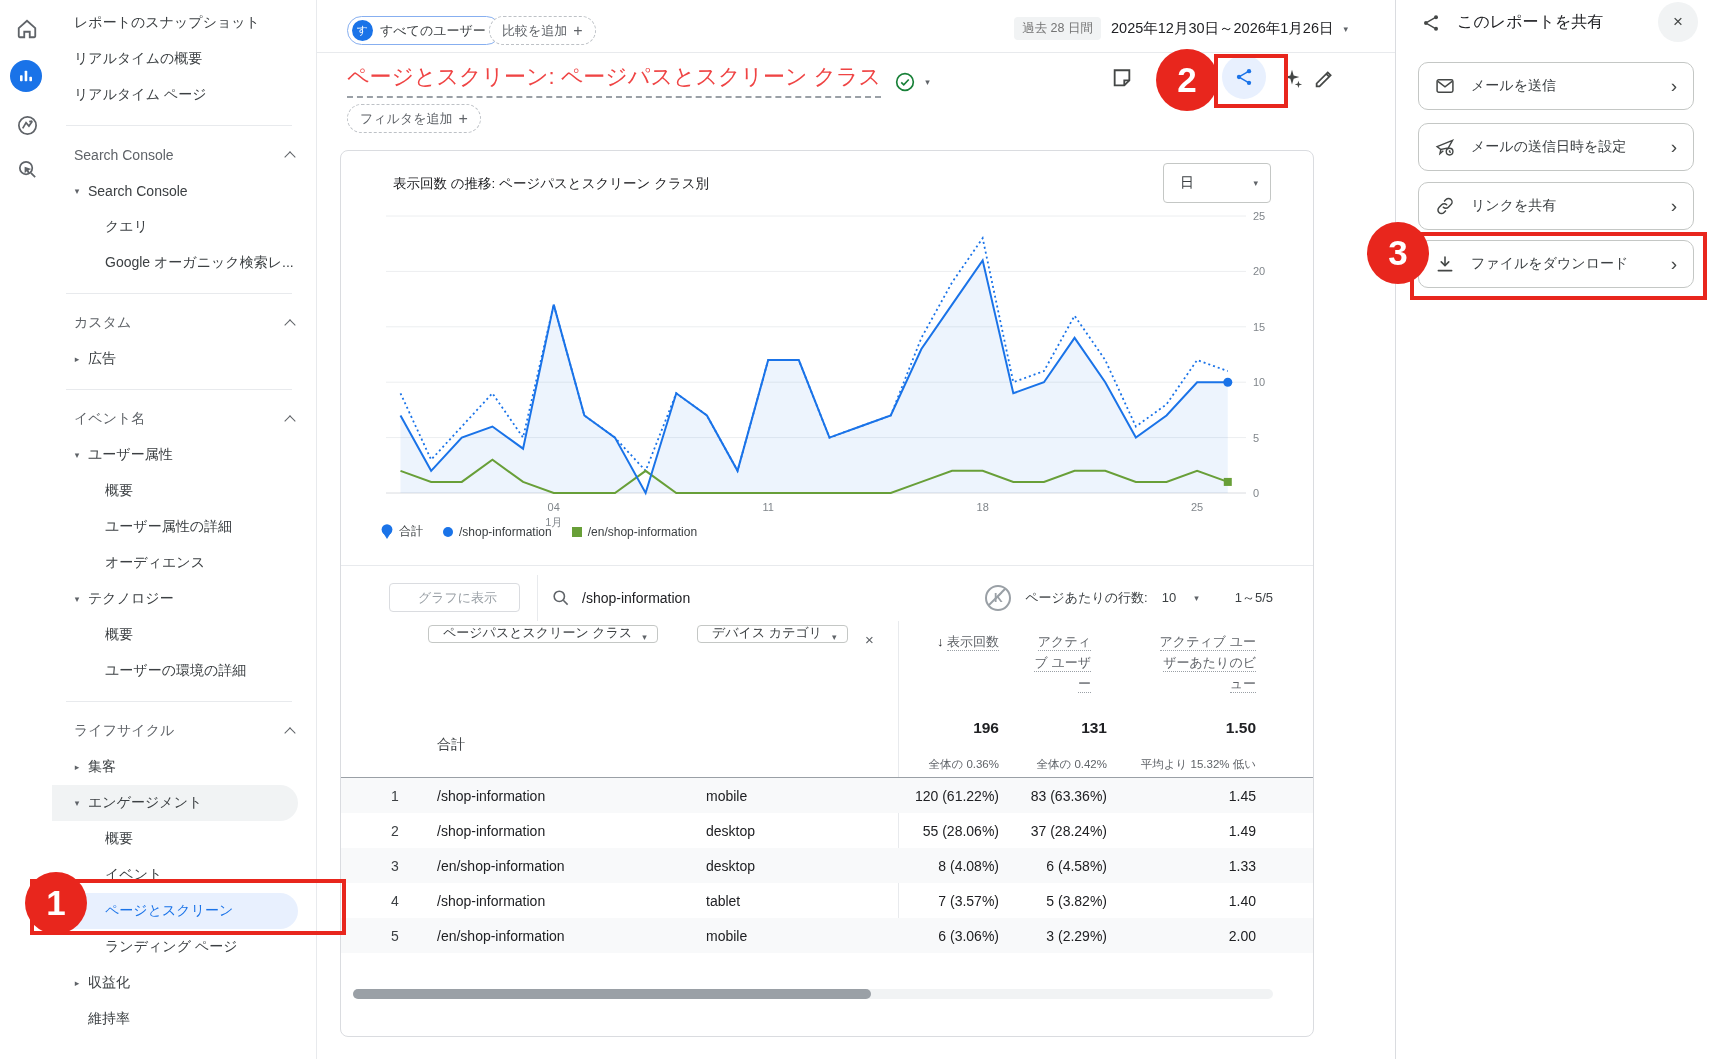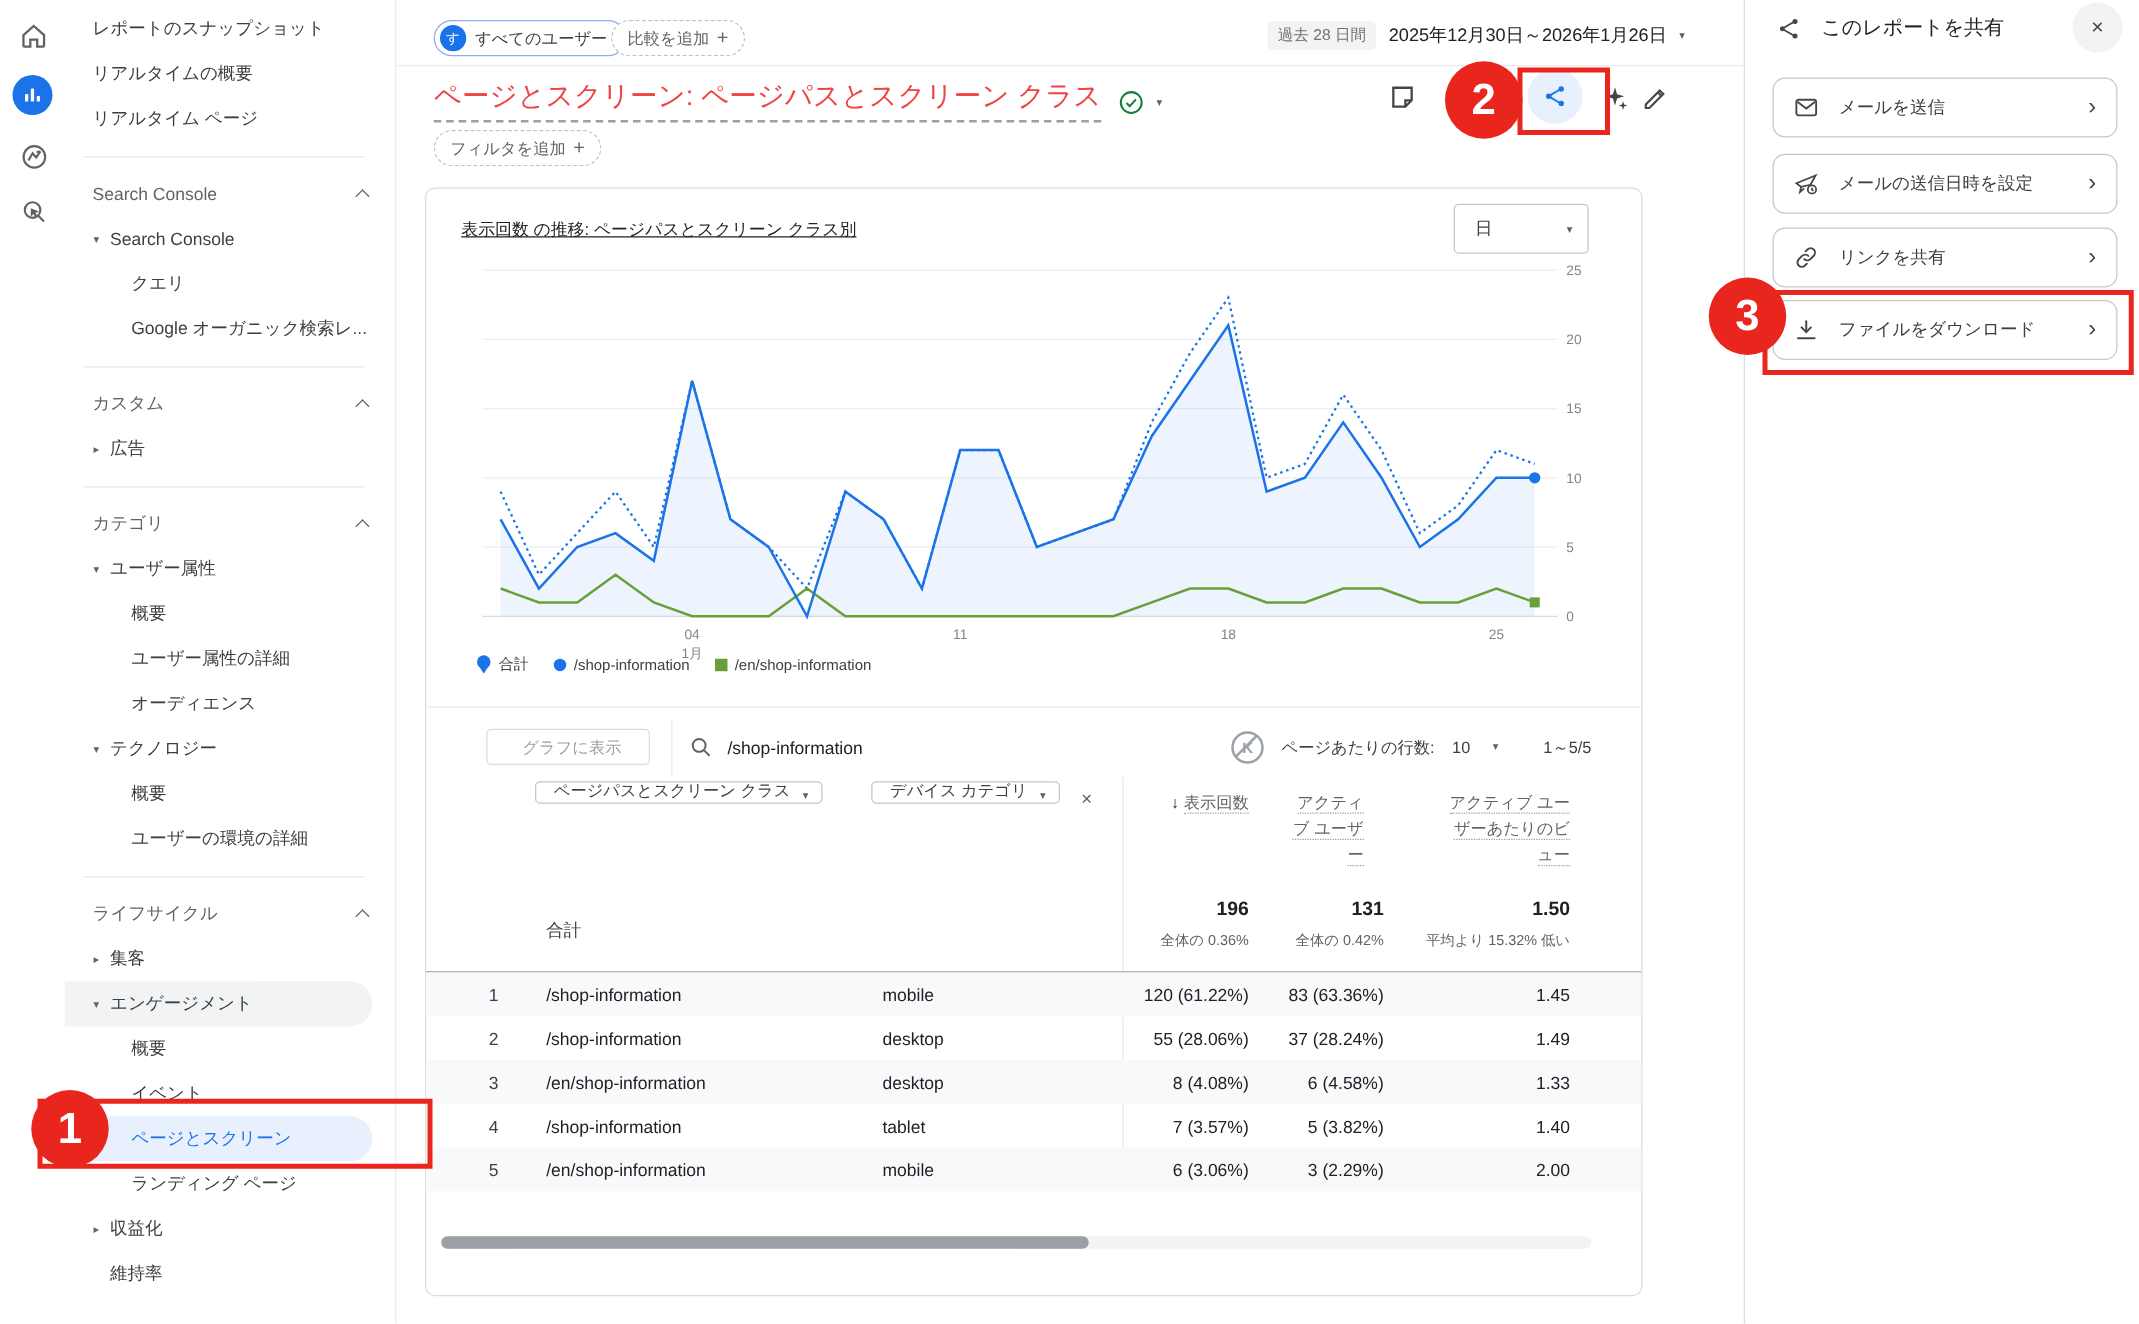--- a/index.html
+++ b/index.html
@@ -31,39 +31,39 @@
   .date-sel{position:absolute;top:17px;right:363px;display:flex;align-items:center;gap:10px;cursor:pointer;}
   .date-chip{background:#f1f3f4;color:#737373;font-size:12.5px;border-radius:4px;padding:3px 8px;}
   .date-text{font-size:14.5px;color:#202124;}
   .caret{font-size:9px;color:#5f6368;}
   .rpt-title{position:absolute;left:347px;top:62px;display:flex;align-items:flex-end;gap:14px;}
   .rpt-title h1{font-size:22px;font-weight:400;color:#ef4444;margin:0;border-bottom:2px dashed #9aa0a6;padding-bottom:4px;}
   .icon-btn{position:absolute;width:24px;height:24px;color:#444746;display:flex;align-items:center;justify-content:center;cursor:pointer;}
   .share-circle{position:absolute;left:1222px;top:55px;width:44px;height:44px;border-radius:50%;background:#e8f0fe;display:flex;align-items:center;justify-content:center;color:#1a73e8;cursor:pointer;}
   
   .card{position:absolute;left:340px;top:150px;width:972px;height:885px;border:1px solid #dadce0;border-radius:8px;background:#fff;}
-  .chart-title{position:absolute;left:28px;top:24px;font-size:13.5px;color:#202124;text-decoration:underline;}
+  .chart-title{position:absolute;left:52px;top:24px;font-size:13.5px;color:#202124;}
   .interval-sel{position:absolute;left:822px;top:12px;width:108px;height:40px;border:1px solid #c4c7c5;border-radius:4px;display:flex;align-items:center;justify-content:space-between;padding:0 12px 0 16px;box-sizing:border-box;font-size:14px;color:#3c4043;cursor:pointer;background:#fff;}
   .axlbl{font-family:"Liberation Sans","DejaVu Sans",sans-serif;font-size:11px;fill:#80868b;}
   .legend{position:absolute;left:40px;top:372px;display:flex;align-items:center;gap:20px;font-size:12px;color:#3c4043;}
   .leg-item{display:flex;align-items:center;gap:6px;cursor:pointer;}
   
   .btn-ghost{position:absolute;left:48px;top:432px;width:131px;height:29px;border:1px solid #dadce0;border-radius:4px;color:#9aa0a6;font-size:13px;display:flex;align-items:center;justify-content:center;background:#fff;padding-left:12px;}
   .vline{position:absolute;background:#e8eaed;width:1px;}
   .search-box{position:absolute;left:210px;top:432px;display:flex;align-items:center;gap:12px;font-size:14px;color:#202124;height:29px;}
   .rows-cluster{position:absolute;right:40px;top:432px;height:29px;display:flex;align-items:center;gap:14px;font-size:13px;color:#3c4043;}
   .kbd-circle{width:22px;height:22px;border:2px solid #9aa0a6;border-radius:50%;color:#9aa0a6;font-size:12px;font-weight:bold;display:flex;align-items:center;justify-content:center;position:relative;}
   .kbd-circle:after{content:"";position:absolute;left:-2px;top:9px;width:24px;height:2px;background:#9aa0a6;transform:rotate(-45deg);}
   .dim-pill{position:absolute;top:474px;height:18px;border:1px solid #c4c7c5;border-radius:4px;display:flex;align-items:flex-end;gap:10px;padding:0 10px 0 14px;font-size:13px;color:#3c4043;background:#fff;box-sizing:border-box;}
   .mh{position:absolute;top:480px;text-align:right;font-size:13px;color:#5f6368;line-height:21px;}
   .mh span{border-bottom:1px dotted #9aa0a6;padding-bottom:1px;}
   .t-total-label{position:absolute;left:96px;top:585px;font-size:14px;color:#3c4043;}
   .tv{position:absolute;text-align:right;}
   .tv .big{font-size:15.5px;font-weight:bold;color:#202124;}
-  .tv .sub{font-size:11.5px;color:#5f6368;margin-top:8px;}
+  .tv .sub{font-size:11.5px;color:#5f6368;margin-top:20px;}
   .rows{position:absolute;left:0px;top:626px;width:972px;border-top:1px solid #9aa0a6;}
   .trow{position:relative;height:35px;font-size:14px;color:#202124;}
   .trow:nth-child(odd){background:#f8f9fa;}
   .trow .c{position:absolute;top:0;height:35px;display:flex;align-items:center;}
   .c-num{left:50px;color:#3c4043;}
   .c-path{left:96px;}
   .c-dev{left:365px;}
   .c-r{justify-content:flex-end;}
   .scrollbar{position:absolute;left:12px;top:838px;width:920px;height:10px;border-radius:5px;background:#f1f3f4;}
   .scroll-thumb{position:absolute;left:0;top:0;width:518px;height:10px;border-radius:5px;background:#9aa0a6;cursor:pointer;}
@@ -142,21 +142,21 @@
     <div class="sbh">
         <span>カスタム</span>
         <span class="chev up"></span>
       </div>
     <div class="sbi lv1">
         <span class="tri">▸</span>
         <span>広告</span>
       </div>
     <div class="sb-div"></div>
     <div class="sbh">
-        <span>カテゴリ</span>
+        <span>イベント名</span>
         <span class="chev up"></span>
       </div>
     <div class="sbi lv1">
         <span class="tri">▾</span>
         <span>ユーザー属性</span>
       </div>
     <div class="sbi lv2">
         <span>概要</span>
       </div>
     <div class="sbi lv2">

